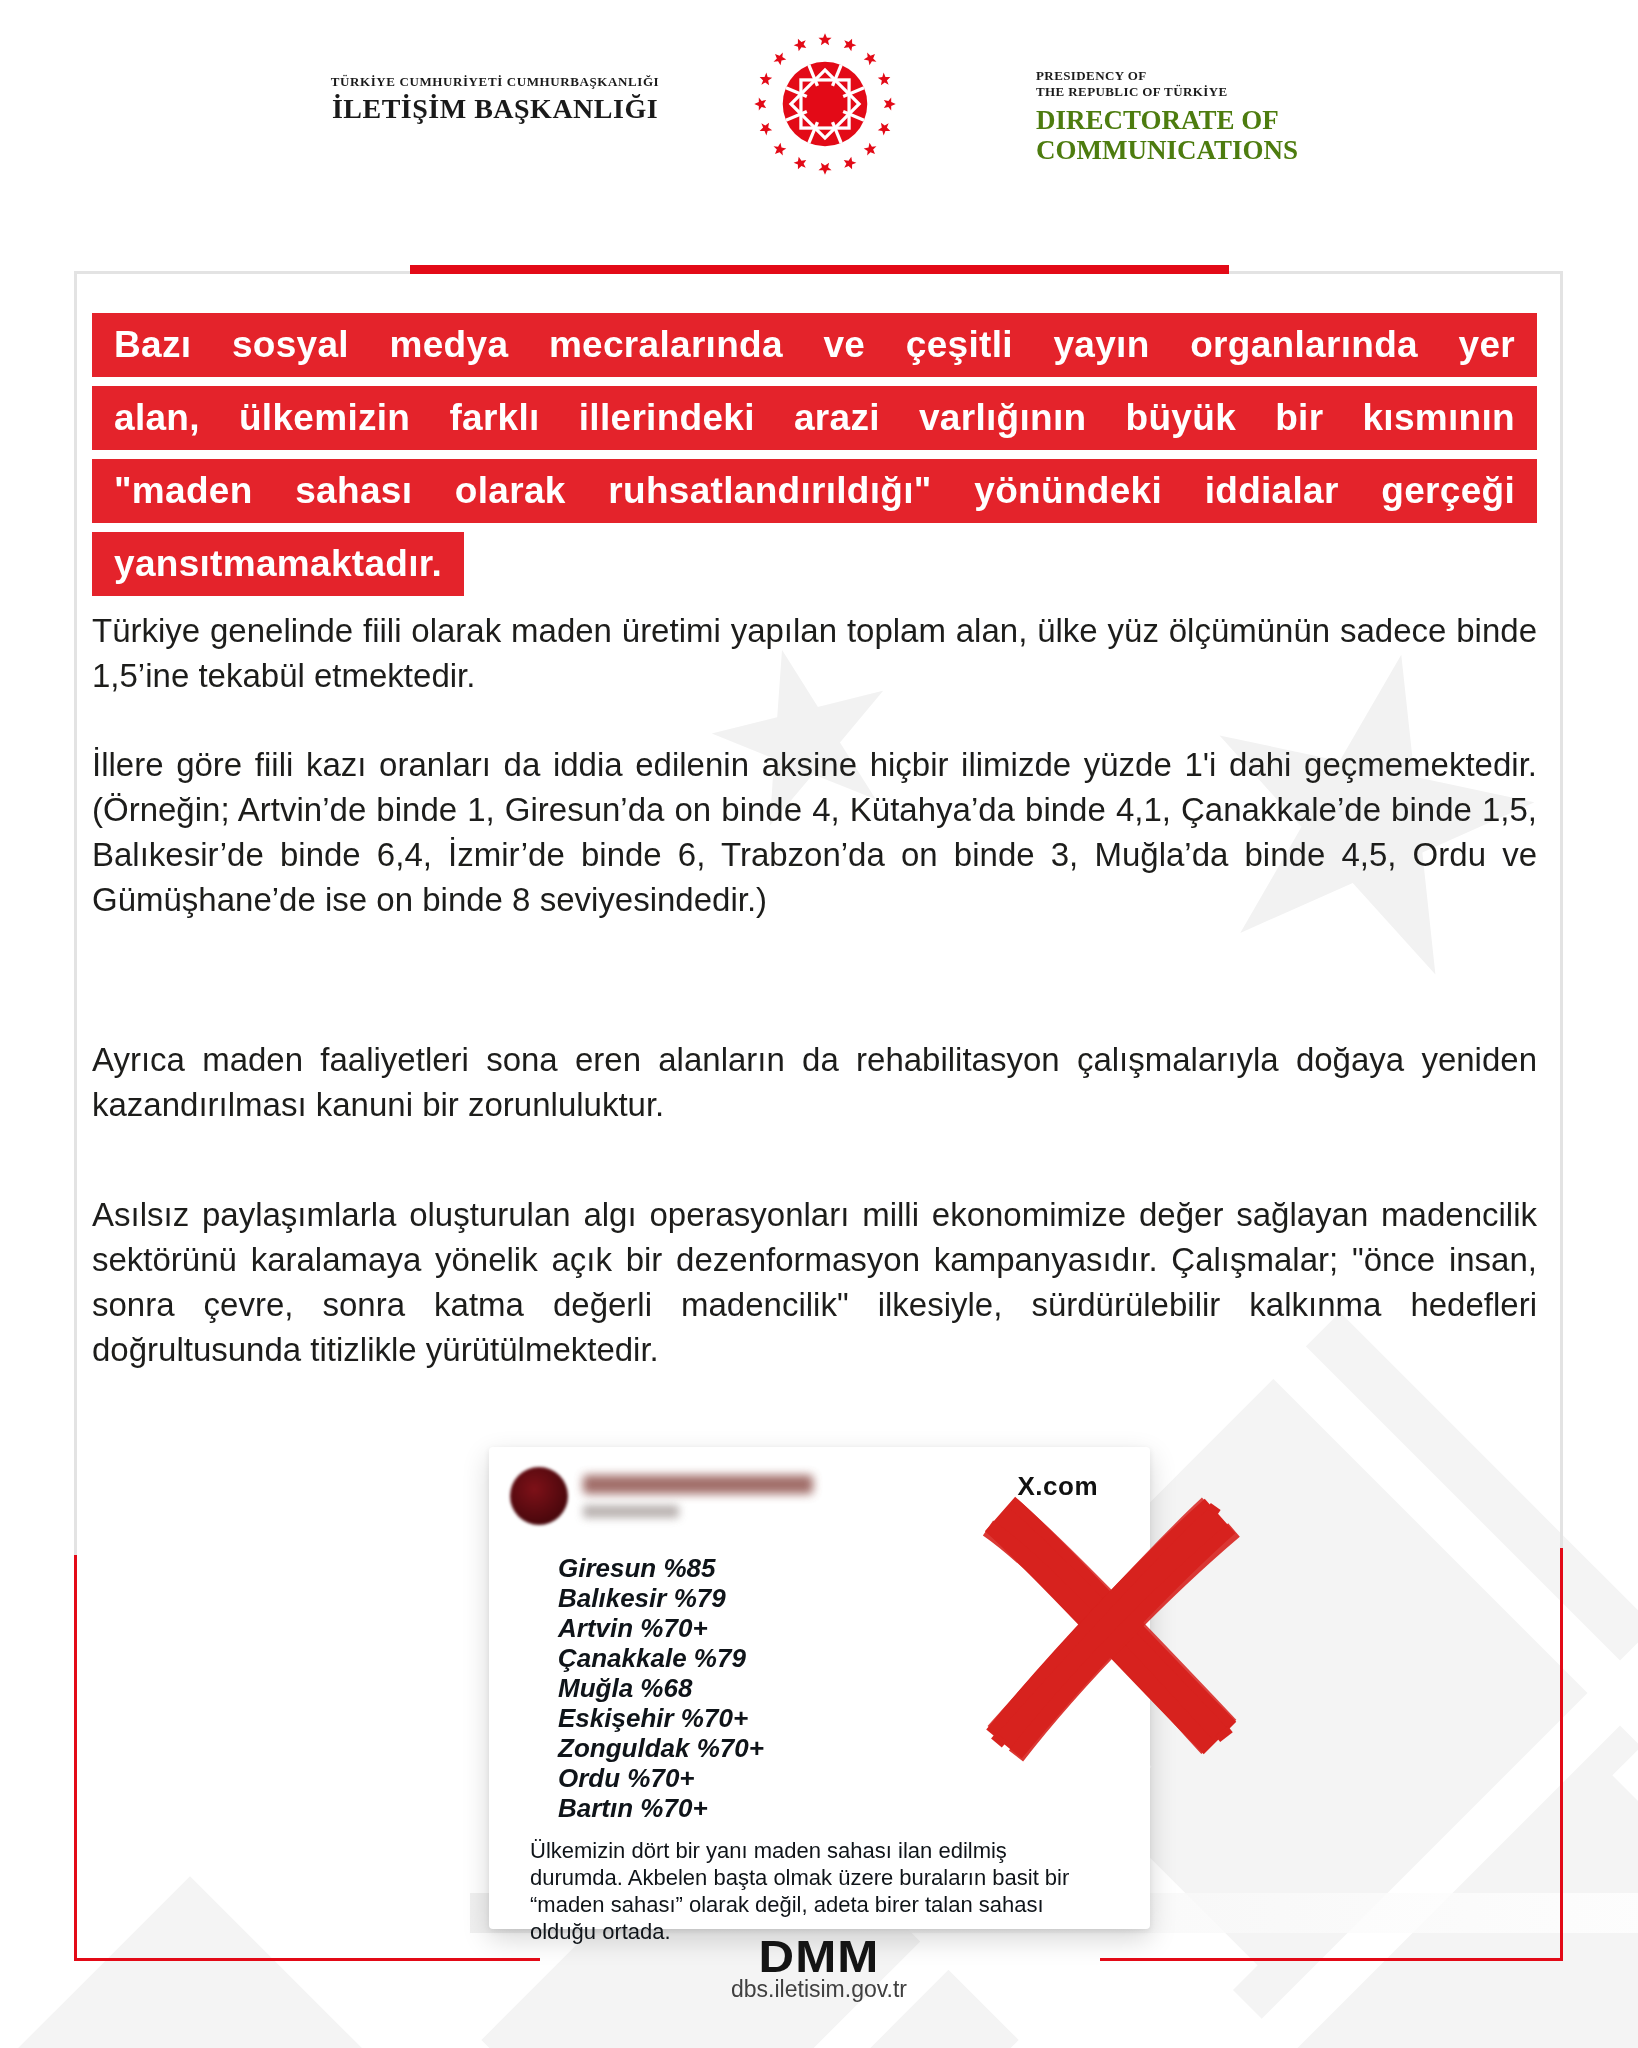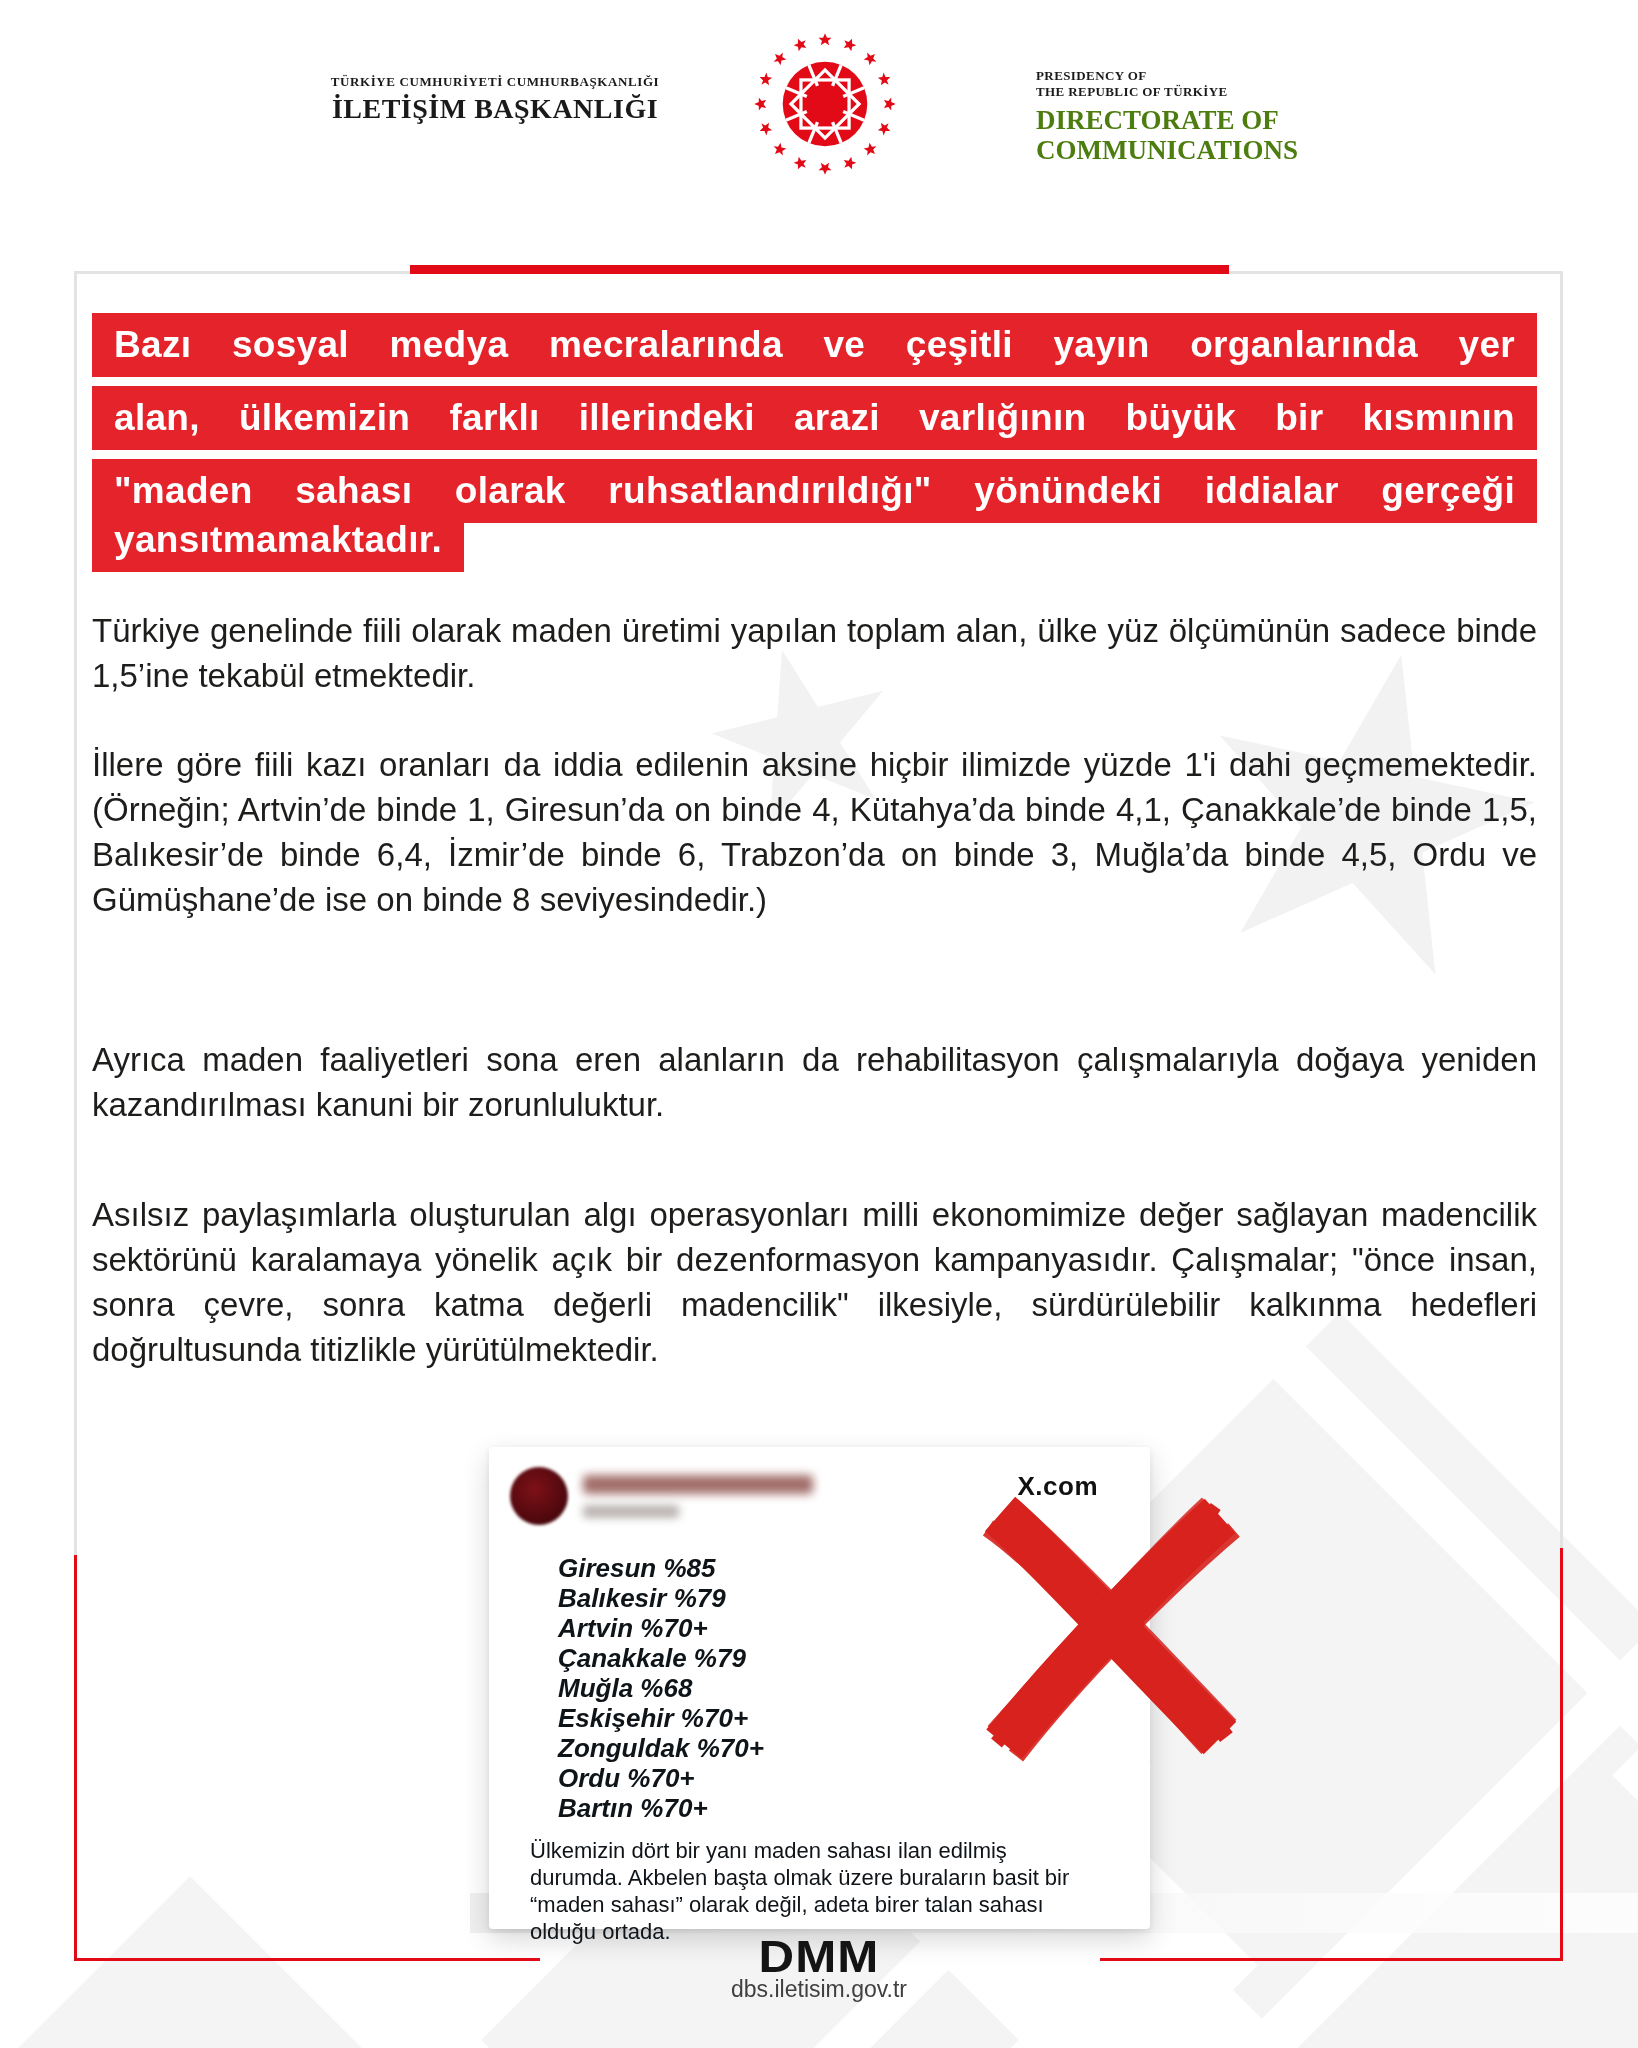--- a/index.html
+++ b/index.html
@@ -131,21 +131,21 @@
   <div class="fr" style="left:74px;top:271px;width:3px;height:1284px;"></div>
   <div class="fr red" style="left:74px;top:1555px;width:3px;height:406px;"></div>
   <div class="fr" style="left:1560px;top:271px;width:3px;height:1277px;"></div>
   <div class="fr red" style="left:1560px;top:1548px;width:3px;height:413px;"></div>
   <div class="fr red" style="left:74px;top:1958px;width:466px;height:3px;"></div>
   <div class="fr red" style="left:1100px;top:1958px;width:463px;height:3px;"></div>
 
   <div class="hbar" style="top:313px;width:1445px;">Bazı sosyal medya mecralarında ve çeşitli yayın organlarında yer</div>
   <div class="hbar" style="top:386px;width:1445px;">alan, ülkemizin farklı illerindeki arazi varlığının büyük bir kısmının</div>
   <div class="hbar" style="top:459px;width:1445px;">"maden sahası olarak ruhsatlandırıldığı" yönündeki iddialar gerçeği</div>
-  <div class="hbar short" style="top:508px;">yansıtmamaktadır.</div>
+  <div class="hbar short" style="top:532px;">yansıtmamaktadır.</div>
 
   <div class="para" style="top:608px;">Türkiye genelinde fiili olarak maden üretimi yapılan toplam alan, ülke yüz ölçümünün sadece binde 1,5’ine tekabül etmektedir.</div>
   <div class="para" style="top:742px;">İllere göre fiili kazı oranları da iddia edilenin aksine hiçbir ilimizde yüzde 1'i dahi geçmemektedir. (Örneğin; Artvin’de binde 1, Giresun’da on binde 4, Kütahya’da binde 4,1, Çanakkale’de binde 1,5, Balıkesir’de binde 6,4, İzmir’de binde 6, Trabzon’da on binde 3, Muğla’da binde 4,5, Ordu ve Gümüşhane’de ise on binde 8 seviyesindedir.)</div>
   <div class="para" style="top:1037px;">Ayrıca maden faaliyetleri sona eren alanların da rehabilitasyon çalışmalarıyla doğaya yeniden kazandırılması kanuni bir zorunluluktur.</div>
   <div class="para" style="top:1192px;">Asılsız paylaşımlarla oluşturulan algı operasyonları milli ekonomimize değer sağlayan madencilik sektörünü karalamaya yönelik açık bir dezenformasyon kampanyasıdır. Çalışmalar; "önce insan, sonra çevre, sonra katma değerli madencilik" ilkesiyle, sürdürülebilir kalkınma hedefleri doğrultusunda titizlikle yürütülmektedir.</div>
 
   <div class="card">
     <div class="avatar"></div>
     <div class="name-blur"></div>
     <div class="handle-blur"></div>

